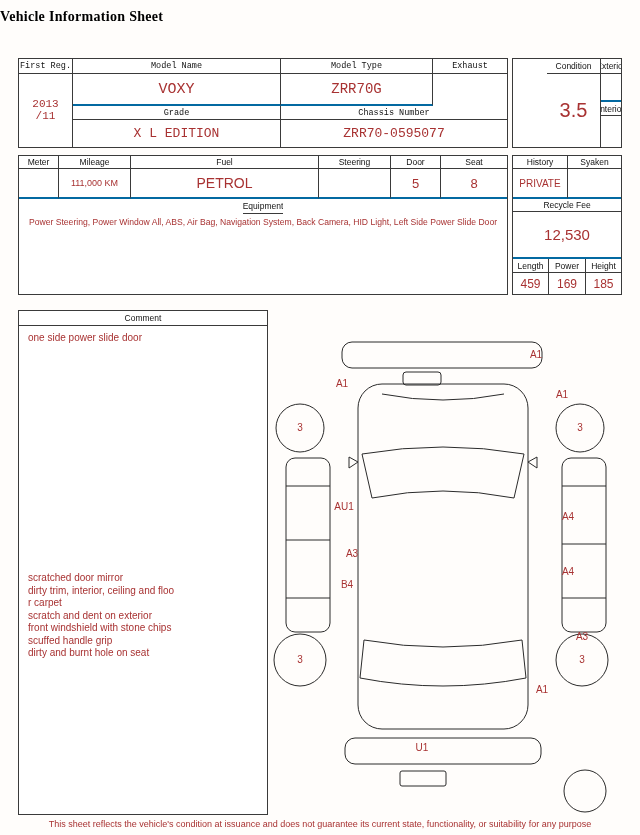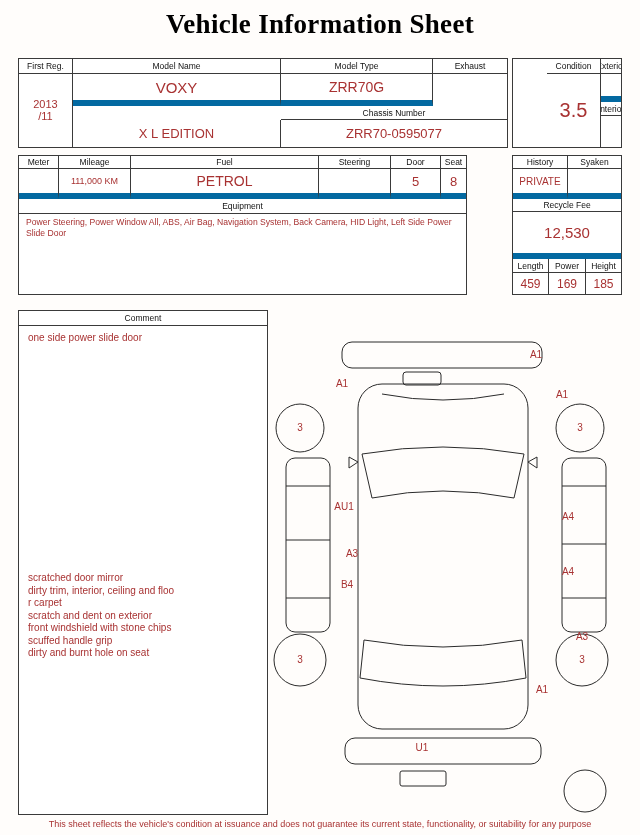--- a/index.html
+++ b/index.html
@@ -1,31 +1,31 @@
 <!DOCTYPE html>
 <html><head>
 <meta charset="utf-8">
 <style>
   * { margin:0; padding:0; box-sizing:border-box; }
   html,body { width:640px; height:835px; }
   body { background:#ffffff; font-family:"Liberation Sans",sans-serif; position:relative; color:#111; }
   .sheet { position:absolute; inset:0; background:#fffdfb; }
-  .title { position:absolute; top:9px; left:0; width:100%; text-align:center;
-           font-family:"Liberation Serif",serif; font-size:27px; font-weight:600; color:#000; letter-spacing:.3px; }
+  .title { position:absolute; top:9px; left:0; width:100%; 
+           font-family:"Liberation Serif",serif; font-size:14px; font-weight:600; color:#000; letter-spacing:.3px; }
   .box { position:absolute; border:1px solid #3a3a3a; background:#fff; }
   .grid { display:grid; width:100%; }
   .flexcol { display:flex; flex-direction:column; }
   .lbl { font-size:8.5px; color:#111; display:flex; align-items:center; justify-content:center;
          border-right:1px solid #3a3a3a; border-bottom:1px solid #3a3a3a; overflow:hidden; white-space:nowrap; }
   .val { color:#a83232; font-size:13px; display:flex; align-items:center; justify-content:center;
-         border-right:1px solid #3a3a3a; border-bottom:6px solid #0369a1; overflow:hidden; white-space:nowrap; }
+         border-right:1px solid #3a3a3a; border-bottom:2px solid #0369a1; overflow:hidden; white-space:nowrap; }
   .col { flex-direction:column; line-height:1.08; }
   .no-br { border-right:none !important; }
   .no-bb { border-bottom:none !important; }
-  .s1l { grid-template-columns:54px 208px 152px 1fr; grid-template-rows:15px 32px 14px 1fr; height:100%; }
+  .s1l { grid-template-columns:54px 208px 152px 1fr; grid-template-rows:15px 32px 14px 1fr; height:100%;font-family:Liberation Mono, monospace; }
   .s1r { grid-template-columns:54px 1fr; grid-template-rows:15px 28px 14px 1fr; height:100%; }
   .ga { grid-template-columns:40px 72px 188px 72px 50px 1fr; grid-template-rows:13px 1fr; }
   .gb { grid-template-columns:40px 36px 36px 188px 72px 1fr; grid-template-rows:13px 1fr; }
   .gc { grid-template-columns:55px 1fr; grid-template-rows:13px 1fr; }
   .gd { grid-template-columns:36px 37px 1fr; grid-template-rows:14px 1fr; }
   .eqt { flex:1; padding:3px 7px; font-size:8.6px; line-height:11px; color:#a83232; }
   .ctext { padding:6px 9px; font-size:10px; line-height:12.5px; color:#a83232; white-space:pre-line; }
   .diagram { position:absolute; left:270px; top:310px; }
   .diagram text { font-family:"Liberation Sans",sans-serif; }
   .footer { position:absolute; top:819px; left:0; width:100%; text-align:center;
@@ -42,35 +42,36 @@
     <div class="lbl" style="grid-area:1/1">First Reg.</div>
     <div class="lbl" style="grid-area:1/2">Model Name</div>
     <div class="lbl" style="grid-area:1/3">Model Type</div>
     <div class="lbl no-br" style="grid-area:1/4">Exhaust</div>
     <div class="val col no-bb" style="grid-area:2/1/5/2;font-size:11px">
       <span>2013</span>
       <span>/11</span>
     </div>
     <div class="val" style="grid-area:2/2;font-size:15px">VOXY</div>
     <div class="val" style="grid-area:2/3;font-size:14px">ZRR70G</div>
+    <div class="lbl" style="grid-area:3/2">Grade</div>
     <div class="lbl no-br" style="grid-area:3/3/4/5">Chassis Number</div>
     <div class="val no-bb" style="grid-area:4/2;font-size:13px">X L EDITION</div>
     <div class="val no-br no-bb" style="grid-area:4/3/5/5;font-size:13px">ZRR70-0595077</div>
   </div>
 
   <div class="box grid s1r" style="left:512px;top:58px;width:110px;height:90px;padding-left:34px;">
     <div class="lbl" style="grid-area:1/1">Condition</div>
     <div class="lbl no-br" style="grid-area:1/2">Exterior</div>
     <div class="val no-bb" style="grid-area:2/1/5/2;font-size:20px">3.5</div>
     <div class="val no-br" style="grid-area:2/2"></div>
     <div class="lbl no-br" style="grid-area:3/2">Interior</div>
     <div class="val no-br no-bb" style="grid-area:4/2"></div>
   </div>
 
-  <div class="box flexcol" style="left:18px;top:155px;width:449px;height:140px;">
+  <div class="box flexcol" style="left:18px;top:155px;width:490px;height:140px;align-items:center;">
     <div class="grid ga" style="height:43px">
       <div class="lbl">Meter</div>
       <div class="lbl">Mileage</div>
       <div class="lbl">Fuel</div>
       <div class="lbl">Steering</div>
       <div class="lbl">Door</div>
       <div class="lbl no-br">Seat</div>
       <div class="val"></div>
       <div class="val" style="font-size:9px">111,000 KM</div>
       <div class="val" style="font-size:14px">PETROL</div>

